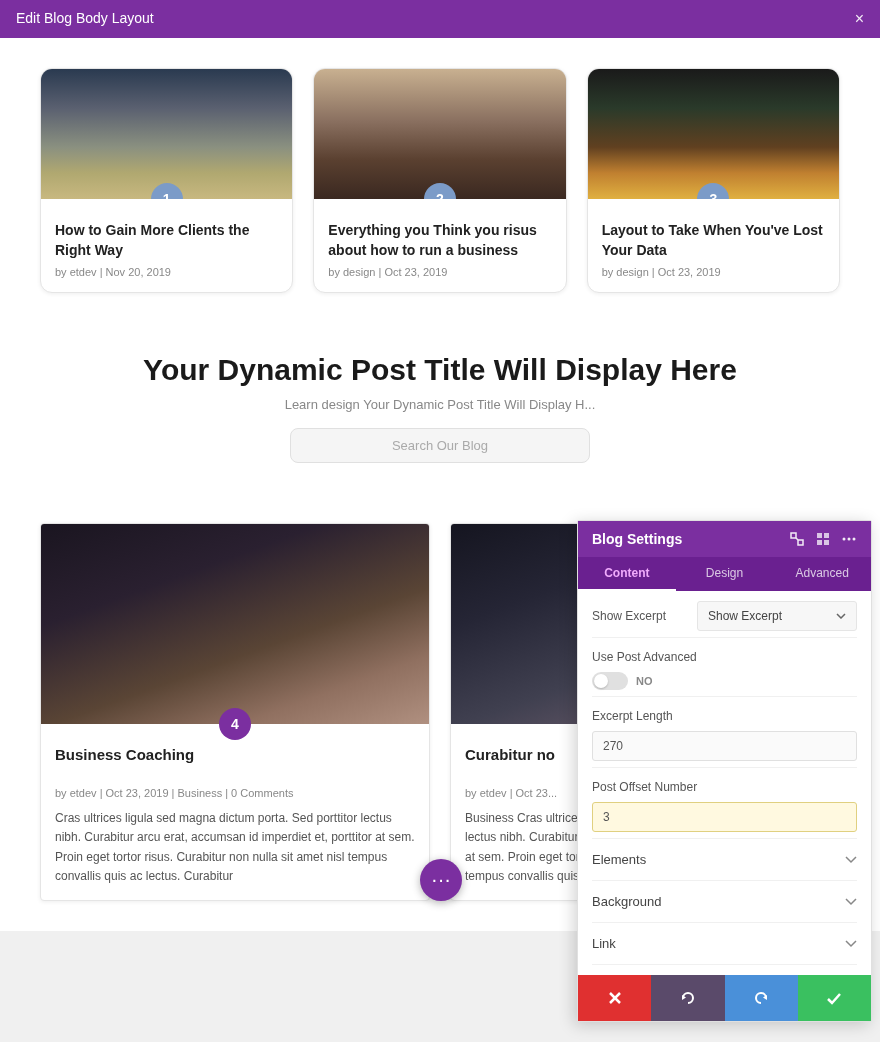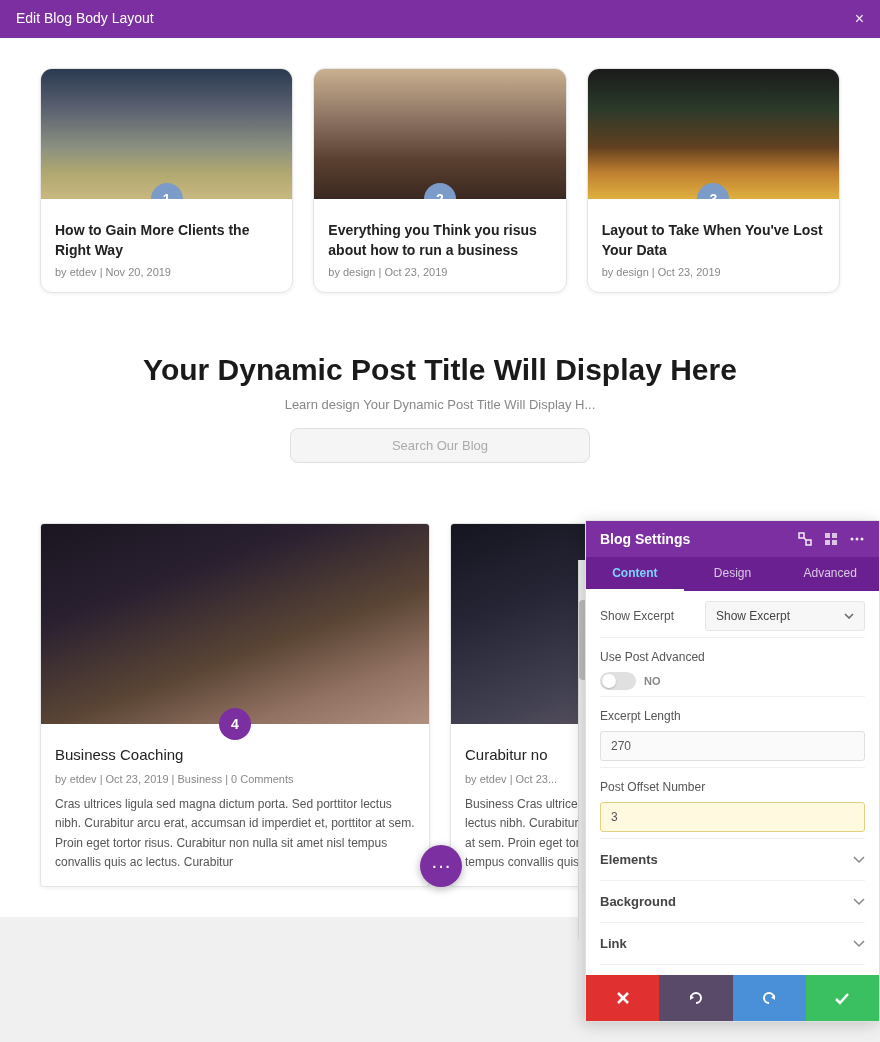--- a/index.html
+++ b/index.html
@@ -159,40 +159,40 @@
       z-index: 2;
     }
     .badge-purple { background: #7b2fa0; }
     .badge-red { background: #e84040; }
 
     .bottom-post-body {
       padding: 22px 14px 14px;
     }
     .bottom-post-title {
       font-size: 15px;
-      font-weight: 400;
+      font-weight: 700;
       color: #222;
-      margin-bottom: 10px;
+      margin-bottom: 24px;
     }
     .bottom-post-meta {
       font-size: 11px;
       color: #888;
       margin-bottom: 10px;
     }
     .bottom-post-excerpt {
       font-size: 12px;
       color: #555;
       line-height: 1.6;
     }
 
     
     .settings-panel {
       position: absolute;
       top: 520px;
-      right: 0;
+      right: 8px;
       width: 295px;
       background: #fff;
       border: 1px solid #e0e0e0;
       box-shadow: -3px 3px 16px rgba(0,0,0,0.18);
       z-index: 100;
       border-radius: 2px;
     }
     .panel-header {
       background: #7b2fa0;
       color: white;
@@ -220,21 +220,21 @@
     }
     .panel-tab {
       flex: 1;
       padding: 9px 0;
       text-align: center;
       font-size: 12px;
       color: rgba(255,255,255,0.75);
       cursor: pointer;
     }
     .panel-tab.active {
-      color: #7dd3fc;
+      color: #f0abfc;
       border-bottom: 2px solid #fff;
       font-weight: 600;
     }
 
     .panel-body {
       padding: 0 14px 10px;
       max-height: 430px;
       overflow-y: auto;
     }
 
@@ -317,21 +317,21 @@
       display: flex;
       align-items: center;
       justify-content: space-between;
       padding: 13px 0;
       border-bottom: 1px solid #f0f0f0;
       cursor: pointer;
     }
     .panel-collapsible-label {
       font-size: 13px;
       color: #444;
-      font-weight: 700;
+      font-weight: 400;
     }
     .chevron-down {
       width: 12px;
       height: 12px;
     }
 
     
     .panel-actions {
       display: flex;
       height: 46px;

